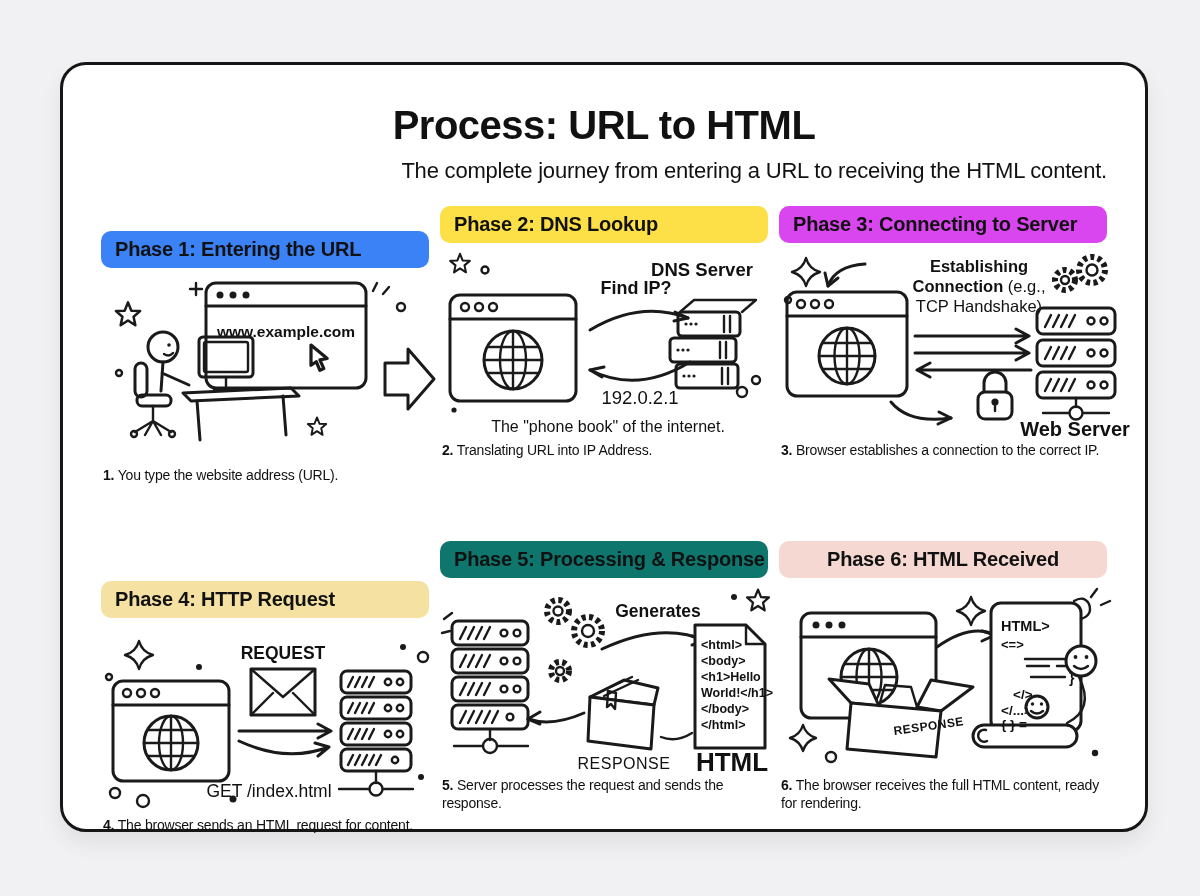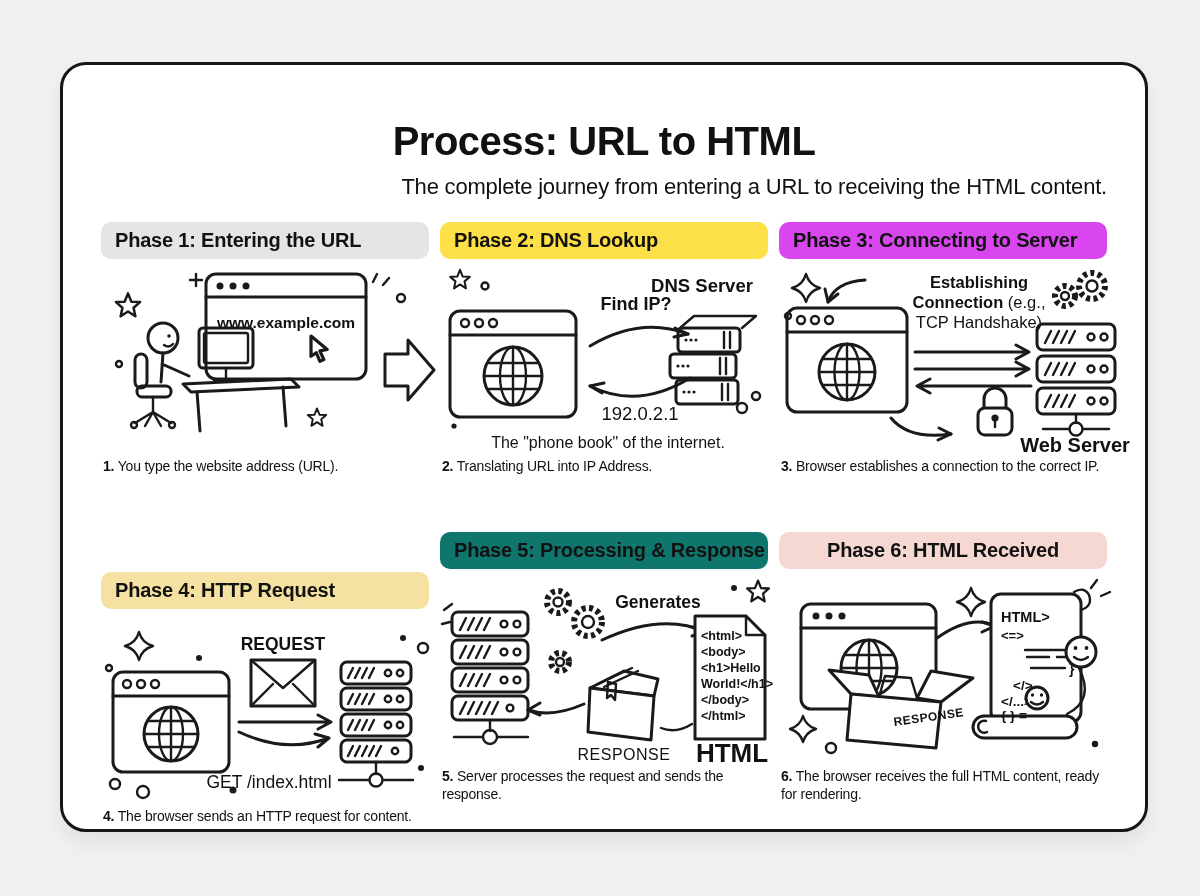--- a/index.html
+++ b/index.html
@@ -1,21 +1,21 @@
 <!DOCTYPE html>
 <html><head>
 <meta charset="utf-8">
 <style>
   html,body{margin:0;padding:0;}
   body{background:#f1f1f3;font-family:"Liberation Sans",sans-serif;color:#111;}
   .stage{position:relative;width:1200px;height:896px;overflow:hidden;}
   .card{position:absolute;left:60px;top:62px;width:1088px;height:770px;background:#ffffff;
         border:3px solid #161616;border-radius:26px;box-sizing:border-box;
         padding:26px 38px 0 38px;box-shadow:0 12px 22px rgba(0,0,0,.07);}
-  .title{text-align:center;font-size:40px;font-weight:700;margin:28px 0 10px;letter-spacing:-.5px;}
+  .title{text-align:center;font-size:40px;font-weight:700;margin:12px 0 10px;letter-spacing:-.5px;}
   .subtitle{text-align:right;font-size:22px;margin:0 0 22px;letter-spacing:-.2px;}
   .grid{display:grid;grid-template-columns:328px 328px 328px;justify-content:space-between;row-gap:18px;}
   .cell{display:flex;flex-direction:column;}
   .band{font-size:20px;font-weight:700;padding:7px 14px;border-radius:10px;margin-bottom:7px;
         letter-spacing:-.2px;white-space:nowrap;box-sizing:border-box;}
   .figure{height:188px;position:relative;}
   .figure svg{display:block;overflow:visible;}
   .desc{font-size:14px;line-height:1.27;margin:4px 2px 0 2px;letter-spacing:-.2px;min-height:56px;}
   .desc b{font-weight:700;}
   svg .ln{stroke:#1a1a1a;stroke-width:3;fill:none;stroke-linecap:round;stroke-linejoin:round;}
@@ -30,21 +30,21 @@
 
 <div class="stage">
 <div class="card">
 
   <div class="title">Process: URL to HTML</div>
   <div class="subtitle">The complete journey from entering a URL to receiving the HTML content.</div>
 
   <div class="grid">
 
     <div class="cell">
-      <div class="band" style="background: #e5e5e5;">Phase 1: Entering the URL</div>
+      <div class="band" style="background: #3b82f6; margin-top: 25px;">Phase 1: Entering the URL</div>
       <div class="figure">
         <svg width="335" height="188" viewBox="0 0 335 188">
           <g>
             <path class="ln2" transform="translate(27,40) scale(1.05)" d="M0,-12 L3.2,-4 L11.5,-3.7 L5.3,1.6 L7,9.8 L0,5.2 L-7,9.8 L-5.3,1.6 L-11.5,-3.7 L-3.2,-4 Z"></path>
           </g>
           <g>
             <path class="ln2" d="M95,8 L95,20 M89,14 L101,14"></path>
           </g>
           <g>
             <rect class="ln" x="105" y="8" width="160" height="105" rx="10"></rect>
@@ -290,21 +290,21 @@
             <circle class="ln2" cx="42" cy="176" r="6"></circle>
             <circle class="dot" cx="132" cy="174" r="3.5"></circle>
             <circle class="dot" cx="302" cy="22" r="3"></circle>
             <circle class="ln2" cx="322" cy="32" r="5"></circle>
             <circle class="dot" cx="320" cy="152" r="3"></circle>
           </g>
         </svg>
       </div>
       <p class="desc">
         <b>4.</b>
-        <span>The browser sends an HTTP request for content.</span>
+        <span>The browser sends an HTML request for content.</span>
       </p>
     </div>
 
     <div class="cell">
       <div class="band" style="background: #0f766e;">Phase 5: Processing &amp; Response</div>
       <div class="figure">
         <svg width="330" height="188" viewBox="0 0 330 188">
           <g>
             <path class="ln2" d="M4,34 L12,28 M2,48 L10,46"></path>
           </g>

